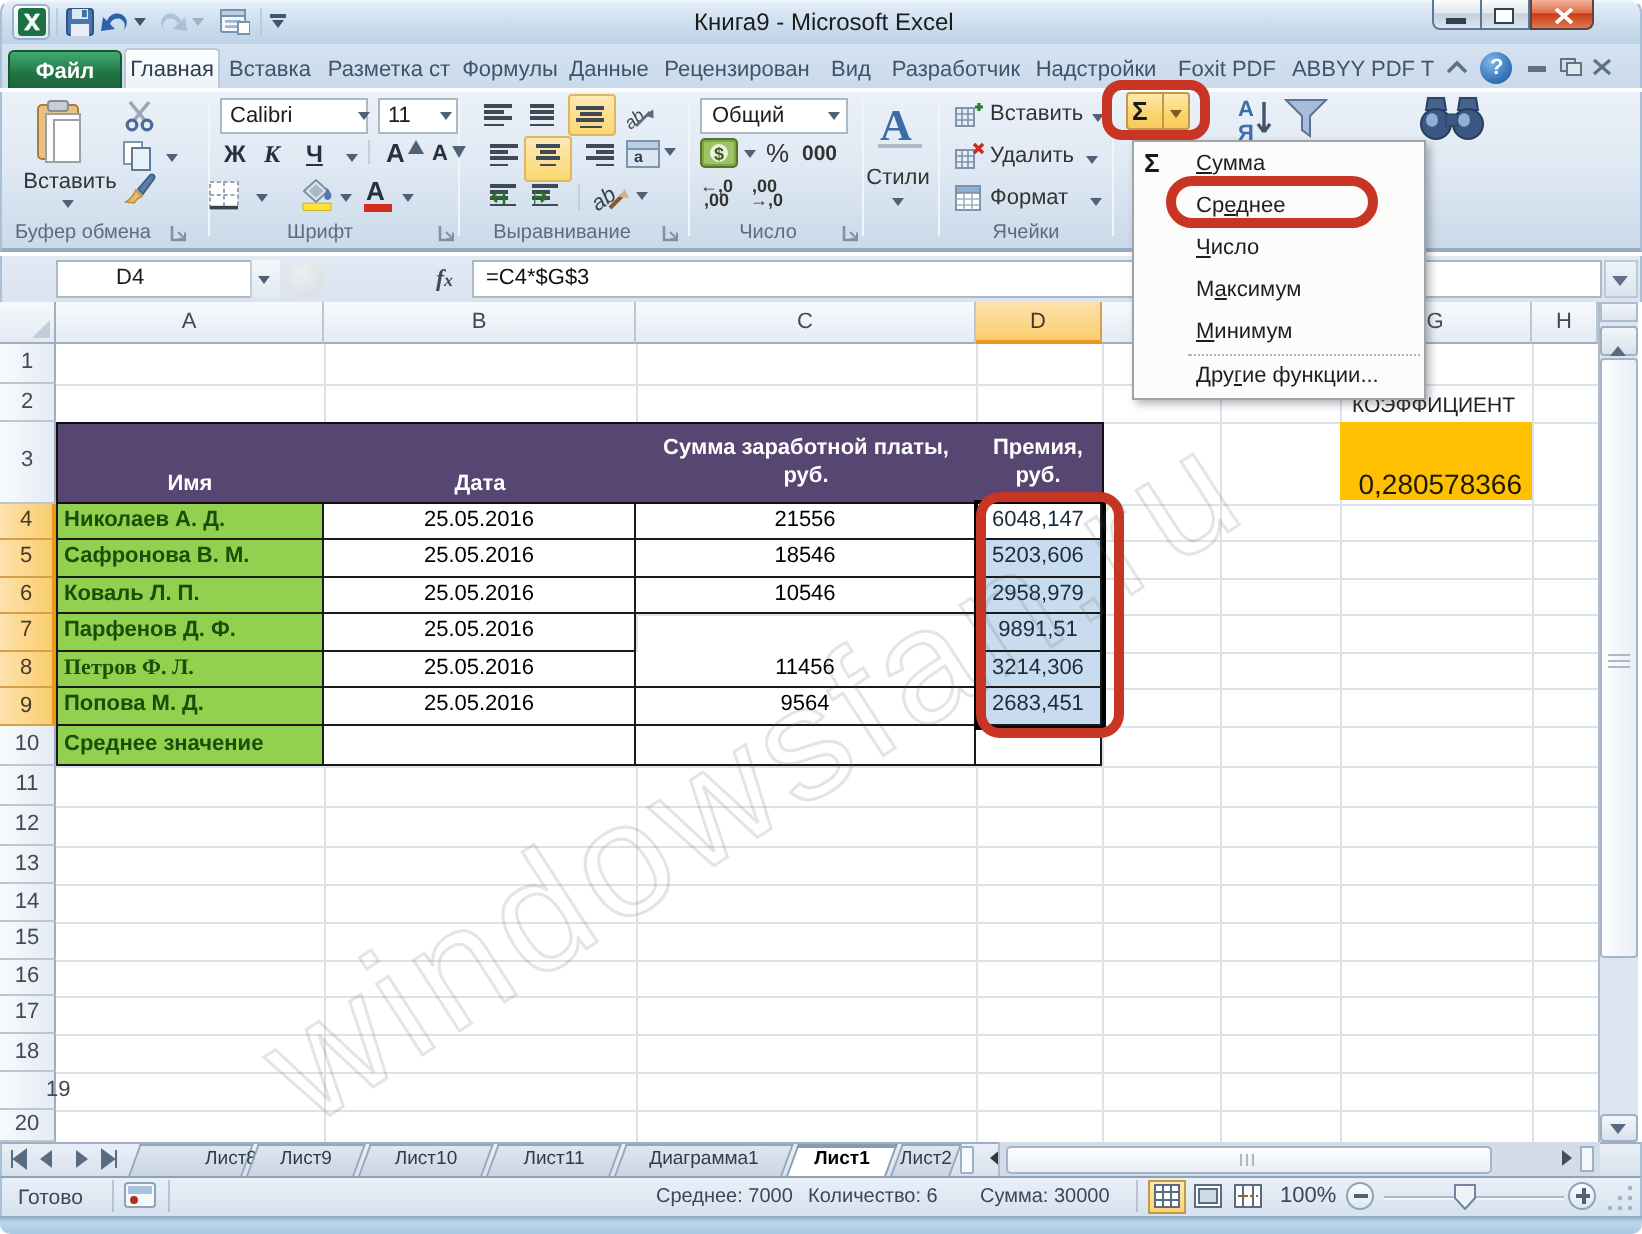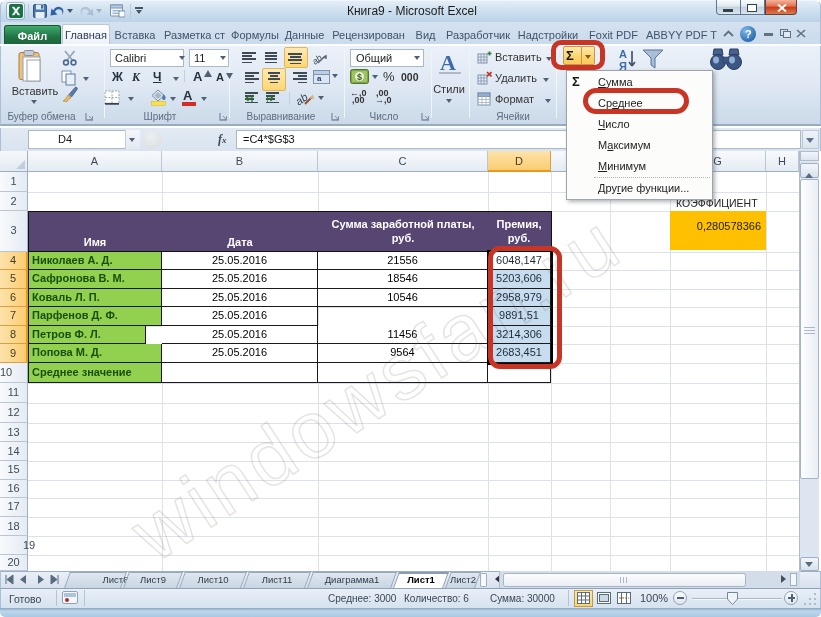--- a/index.html
+++ b/index.html
@@ -321,21 +321,21 @@
 <div class="abs" style="left:766px;top:151px;width:33px;height:21px;background:linear-gradient(#f8fafc,#e4ebf3);border-right:1px solid #bac6d4;border-bottom:1px solid #9eafc2;color:#3e4a58;font-size:11px;text-align:center;line-height:20px;">H</div>
 <div class="abs" style="left:0;top:172px;width:28px;height:20px;background:linear-gradient(90deg,#f8fafc,#e4ebf3);border-right:1px solid #9eafc2;border-bottom:1px solid #bac6d4;color:#3e4a58;font-size:11px;text-align:center;line-height:19px;">1</div>
 <div class="abs" style="left:0;top:192px;width:28px;height:19px;background:linear-gradient(90deg,#f8fafc,#e4ebf3);border-right:1px solid #9eafc2;border-bottom:1px solid #bac6d4;color:#3e4a58;font-size:11px;text-align:center;line-height:18px;">2</div>
 <div class="abs" style="left:0;top:211px;width:28px;height:40.5px;background:linear-gradient(90deg,#f8fafc,#e4ebf3);border-right:1px solid #9eafc2;border-bottom:1px solid #bac6d4;color:#3e4a58;font-size:11px;text-align:center;line-height:39.5px;">3</div>
 <div class="abs" style="left:0;top:251.5px;width:28px;height:18.5px;background:linear-gradient(90deg,#fde2ab,#fbcd70);border-right:2px solid #e9971e;border-bottom:1px solid #d7a045;color:#453a25;font-size:11px;text-align:center;line-height:17.5px;">4</div>
 <div class="abs" style="left:0;top:270px;width:28px;height:18.5px;background:linear-gradient(90deg,#fde2ab,#fbcd70);border-right:2px solid #e9971e;border-bottom:1px solid #d7a045;color:#453a25;font-size:11px;text-align:center;line-height:17.5px;">5</div>
 <div class="abs" style="left:0;top:288.5px;width:28px;height:18.5px;background:linear-gradient(90deg,#fde2ab,#fbcd70);border-right:2px solid #e9971e;border-bottom:1px solid #d7a045;color:#453a25;font-size:11px;text-align:center;line-height:17.5px;">6</div>
 <div class="abs" style="left:0;top:307px;width:28px;height:18.5px;background:linear-gradient(90deg,#fde2ab,#fbcd70);border-right:2px solid #e9971e;border-bottom:1px solid #d7a045;color:#453a25;font-size:11px;text-align:center;line-height:17.5px;">7</div>
 <div class="abs" style="left:0;top:325.5px;width:28px;height:18.5px;background:linear-gradient(90deg,#fde2ab,#fbcd70);border-right:2px solid #e9971e;border-bottom:1px solid #d7a045;color:#453a25;font-size:11px;text-align:center;line-height:17.5px;">8</div>
 <div class="abs" style="left:0;top:344px;width:28px;height:19px;background:linear-gradient(90deg,#fde2ab,#fbcd70);border-right:2px solid #e9971e;border-bottom:1px solid #d7a045;color:#453a25;font-size:11px;text-align:center;line-height:18px;">9</div>
-<div class="abs" style="left:0;top:363px;width:28px;height:20px;background:linear-gradient(90deg,#f8fafc,#e4ebf3);border-right:1px solid #9eafc2;border-bottom:1px solid #bac6d4;color:#3e4a58;font-size:11px;line-height:19px;">10</div>
+<div class="abs" style="left:0;top:363px;width:28px;height:20px;background:linear-gradient(90deg,#f8fafc,#e4ebf3);border-right:1px solid #9eafc2;border-bottom:1px solid #bac6d4;color:#3e4a58;font-size:11px;text-align:center;line-height:19px;">10</div>
 <div class="abs" style="left:0;top:383px;width:28px;height:20px;background:linear-gradient(90deg,#f8fafc,#e4ebf3);border-right:1px solid #9eafc2;border-bottom:1px solid #bac6d4;color:#3e4a58;font-size:11px;text-align:center;line-height:19px;">11</div>
 <div class="abs" style="left:0;top:403px;width:28px;height:20px;background:linear-gradient(90deg,#f8fafc,#e4ebf3);border-right:1px solid #9eafc2;border-bottom:1px solid #bac6d4;color:#3e4a58;font-size:11px;text-align:center;line-height:19px;">12</div>
 <div class="abs" style="left:0;top:423px;width:28px;height:19px;background:linear-gradient(90deg,#f8fafc,#e4ebf3);border-right:1px solid #9eafc2;border-bottom:1px solid #bac6d4;color:#3e4a58;font-size:11px;text-align:center;line-height:18px;">13</div>
 <div class="abs" style="left:0;top:442px;width:28px;height:19px;background:linear-gradient(90deg,#f8fafc,#e4ebf3);border-right:1px solid #9eafc2;border-bottom:1px solid #bac6d4;color:#3e4a58;font-size:11px;text-align:center;line-height:18px;">14</div>
 <div class="abs" style="left:0;top:461px;width:28px;height:18.5px;background:linear-gradient(90deg,#f8fafc,#e4ebf3);border-right:1px solid #9eafc2;border-bottom:1px solid #bac6d4;color:#3e4a58;font-size:11px;text-align:center;line-height:17.5px;">15</div>
 <div class="abs" style="left:0;top:479.5px;width:28px;height:18.5px;background:linear-gradient(90deg,#f8fafc,#e4ebf3);border-right:1px solid #9eafc2;border-bottom:1px solid #bac6d4;color:#3e4a58;font-size:11px;text-align:center;line-height:17.5px;">16</div>
 <div class="abs" style="left:0;top:498px;width:28px;height:18.5px;background:linear-gradient(90deg,#f8fafc,#e4ebf3);border-right:1px solid #9eafc2;border-bottom:1px solid #bac6d4;color:#3e4a58;font-size:11px;text-align:center;line-height:17.5px;">17</div>
 <div class="abs" style="left:0;top:516.5px;width:28px;height:19.0px;background:linear-gradient(90deg,#f8fafc,#e4ebf3);border-right:1px solid #9eafc2;border-bottom:1px solid #bac6d4;color:#3e4a58;font-size:11px;text-align:center;line-height:18.0px;">18</div>
 <div class="abs" style="left:0;top:535.5px;width:28px;height:19.0px;background:linear-gradient(90deg,#f8fafc,#e4ebf3);border-right:1px solid #9eafc2;border-bottom:1px solid #bac6d4;color:#3e4a58;font-size:11px;text-align:center;line-height:18.0px;padding-left:23px;">19</div>
 <div class="abs" style="left:0;top:554.5px;width:28px;height:16.5px;background:linear-gradient(90deg,#f8fafc,#e4ebf3);border-right:1px solid #9eafc2;border-bottom:1px solid #bac6d4;color:#3e4a58;font-size:11px;text-align:center;line-height:15.5px;">20</div>
@@ -381,36 +381,36 @@
 <div class="abs" style="left:162px;top:270px;width:156px;height:18.5px;background:#fff;border:1px solid #1a1a1a;border-top:none;border-left:none;color:#000;font-size:11px;line-height:16.5px;text-align:center;">25.05.2016</div>
 <div class="abs" style="left:318px;top:270px;width:170px;height:18.5px;background:#fff;border:1px solid #1a1a1a;border-top:none;border-left:none;color:#000;font-size:11px;line-height:16.5px;text-align:center;">18546</div>
 <div class="abs" style="left:488px;top:270px;width:63px;height:18.5px;background:#c7dcef;border:1px solid #1a1a1a;border-top:none;border-left:none;color:#1c2b3b;font-size:11px;line-height:16.5px;text-align:center;">5203,606</div>
 <div class="abs" style="left:28px;top:288.5px;width:134px;height:18.5px;background:#92d050;border:1px solid #1a1a1a;border-top:none;color:#174f08;font-weight:bold;font-size:11px;line-height:16.5px;padding-left:3px;">Коваль Л. П.</div>
 <div class="abs" style="left:162px;top:288.5px;width:156px;height:18.5px;background:#fff;border:1px solid #1a1a1a;border-top:none;border-left:none;color:#000;font-size:11px;line-height:16.5px;text-align:center;">25.05.2016</div>
 <div class="abs" style="left:318px;top:288.5px;width:170px;height:18.5px;background:#fff;border:1px solid #1a1a1a;border-top:none;border-left:none;color:#000;font-size:11px;line-height:16.5px;text-align:center;">10546</div>
 <div class="abs" style="left:488px;top:288.5px;width:63px;height:18.5px;background:#c7dcef;border:1px solid #1a1a1a;border-top:none;border-left:none;color:#1c2b3b;font-size:11px;line-height:16.5px;text-align:center;">2958,979</div>
 <div class="abs" style="left:28px;top:307px;width:134px;height:18.5px;background:#92d050;border:1px solid #1a1a1a;border-top:none;color:#174f08;font-weight:bold;font-size:11px;line-height:16.5px;padding-left:3px;">Парфенов Д. Ф.</div>
 <div class="abs" style="left:162px;top:307px;width:156px;height:18.5px;background:#fff;border:1px solid #1a1a1a;border-top:none;border-left:none;color:#000;font-size:11px;line-height:16.5px;text-align:center;">25.05.2016</div>
 <div class="abs" style="left:488px;top:307px;width:63px;height:18.5px;background:#c7dcef;border:1px solid #1a1a1a;border-top:none;border-left:none;color:#1c2b3b;font-size:11px;line-height:16.5px;text-align:center;">9891,51</div>
-<div class="abs" style="left:28px;top:325.5px;width:118px;height:18.5px;background:#92d050;border:1px solid #1a1a1a;border-top:none;color:#174f08;font-weight:bold;font-size:11px;line-height:16.5px;padding-left:3px;">Петров Ф. Л.</div>
+<div class="abs" style="left:28px;top:325.5px;width:134px;height:18.5px;background:#92d050;border:1px solid #1a1a1a;border-top:none;color:#174f08;font-weight:bold;font-size:11px;line-height:16.5px;padding-left:3px;font-family:Liberation Serif, serif;">Петров Ф. Л.</div>
 <div class="abs" style="left:162px;top:325.5px;width:156px;height:18.5px;background:#fff;border:1px solid #1a1a1a;border-top:none;border-left:none;color:#000;font-size:11px;line-height:16.5px;text-align:center;">25.05.2016</div>
 <div class="abs" style="left:318px;top:325.5px;width:170px;height:18.5px;background:#fff;border:1px solid #1a1a1a;border-top:none;border-left:none;color:#000;font-size:11px;line-height:16.5px;text-align:center;">11456</div>
 <div class="abs" style="left:488px;top:325.5px;width:63px;height:18.5px;background:#c7dcef;border:1px solid #1a1a1a;border-top:none;border-left:none;color:#1c2b3b;font-size:11px;line-height:16.5px;text-align:center;">3214,306</div>
 <div class="abs" style="left:28px;top:344px;width:134px;height:19px;background:#92d050;border:1px solid #1a1a1a;border-top:none;color:#174f08;font-weight:bold;font-size:11px;line-height:17px;padding-left:3px;">Попова М. Д.</div>
 <div class="abs" style="left:162px;top:344px;width:156px;height:19px;background:#fff;border:1px solid #1a1a1a;border-top:none;border-left:none;color:#000;font-size:11px;line-height:17px;text-align:center;">25.05.2016</div>
 <div class="abs" style="left:318px;top:344px;width:170px;height:19px;background:#fff;border:1px solid #1a1a1a;border-top:none;border-left:none;color:#000;font-size:11px;line-height:17px;text-align:center;">9564</div>
 <div class="abs" style="left:488px;top:344px;width:63px;height:19px;background:#c7dcef;border:1px solid #1a1a1a;border-top:none;border-left:none;color:#1c2b3b;font-size:11px;line-height:17px;text-align:center;">2683,451</div>
 <div class="abs" style="left:28px;top:363px;width:134px;height:20px;background:#92d050;border:1px solid #1a1a1a;border-top:none;color:#174f08;font-weight:bold;font-size:11px;line-height:18px;padding-left:3px;">Среднее значение</div>
 <div class="abs" style="left:162px;top:363px;width:156px;height:20px;background:#fff;border:1px solid #1a1a1a;border-top:none;border-left:none;"></div>
 <div class="abs" style="left:318px;top:363px;width:170px;height:20px;background:#fff;border:1px solid #1a1a1a;border-top:none;border-left:none;"></div>
 <div class="abs" style="left:488px;top:363px;width:63px;height:20px;background:#fff;border:1px solid #1a1a1a;border-top:none;border-left:none;"></div>
 <div class="abs" style="left:486.5px;top:250px;width:66px;height:114.5px;border:2px solid #000;background:transparent;"></div>
 <div class="tt" style="left:676px;top:197px;font-size:10.5px;color:#222;">КОЭФФИЦИЕНТ</div>
 <div class="abs" style="left:670px;top:211px;width:96px;height:39px;background:#fec000;"></div>
-<div class="tt" style="left:761px;top:220px;font-size:11px;color:#1a1a00;transform:translateX(-100%);">0,280578366</div>
+<div class="tt" style="left:761px;top:234px;font-size:14px;color:#1a1a00;transform:translateX(-100%);">0,280578366</div>
 
 <div class="abs" style="left:799px;top:151px;width:20px;height:420px;background:#dde6f0;border-left:1px solid #aebccb;"></div>
 <div class="abs" style="left:800px;top:151px;width:19px;height:10px;background:linear-gradient(#f2f6fa,#dbe4ee);border:1px solid #aebccb;"></div>
 <div class="abs" style="left:800px;top:163px;width:19px;height:15px;background:linear-gradient(#f2f6fa,#d8e2ed);border:1px solid #9fb0c3;border-radius:2px;"></div>
 <div class="abs" style="left:805px;top:169px;width:0;height:0;border:4px solid transparent;border-bottom:5px solid #5a6b80;"></div>
 <div class="abs" style="left:800px;top:179px;width:19px;height:300px;background:linear-gradient(90deg,#fdfefe,#e8eef5);border:1px solid #a5b4c6;border-radius:2px;"></div>
 <div class="abs" style="left:804px;top:327px;width:11px;height:1px;background:#aab8c8;box-shadow:0 3px 0 #aab8c8, 0 6px 0 #aab8c8;"></div>
 <div class="abs" style="left:800px;top:557px;width:19px;height:14px;background:linear-gradient(#f2f6fa,#d8e2ed);border:1px solid #9fb0c3;border-radius:2px;"></div>
 <div class="abs" style="left:805px;top:562px;width:0;height:0;border:4px solid transparent;border-top:5px solid #5a6b80;"></div>
 
@@ -466,21 +466,21 @@
 
 <div class="abs" style="left:0;top:588px;width:821px;height:20px;background:linear-gradient(#e9eff7,#d6e2ef);border-top:1px solid #8fa2b6;border-left:1px solid #a8c0d8;border-right:1px solid #a8c0d8;"></div>
 <div class="tt" style="left:9px;top:593px;font-size:10.5px;color:#3c4654;">Готово</div>
 <div class="abs" style="left:56px;top:590px;width:1px;height:16px;background:#b6c3d2;"></div>
 <svg class="abs" style="left:62px;top:591px;" width="16" height="13" viewBox="0 0 16 13">
       <rect x="0.5" y="0.5" width="15" height="12" rx="1.5" fill="#f4f8fb" stroke="#8fa2b6"></rect>
       <rect x="2" y="2" width="12" height="4" fill="#aac4de"></rect>
       <circle cx="5" cy="9" r="2" fill="#b03020"></circle>
     </svg>
 <div class="abs" style="left:84px;top:590px;width:1px;height:16px;background:#b6c3d2;"></div>
-<div class="tt" style="left:328px;top:593px;font-size:10px;color:#3c4654;">Среднее: 3000</div>
+<div class="tt" style="left:328px;top:593px;font-size:10px;color:#3c4654;">Среднее: 7000</div>
 <div class="tt" style="left:404px;top:593px;font-size:10px;color:#3c4654;">Количество: 6</div>
 <div class="tt" style="left:490px;top:593px;font-size:10px;color:#3c4654;">Сумма: 30000</div>
 <div class="abs" style="left:568px;top:590px;width:1px;height:16px;background:#b6c3d2;"></div>
 <div class="abs" style="left:574px;top:589.5px;width:19px;height:17px;background:linear-gradient(#fde9ad,#fbd46d);border:1px solid #c2994a;"></div>
 <svg class="abs" style="left:577px;top:592px;" width="13" height="12" viewBox="0 0 13 12">
       <rect x="0.5" y="0.5" width="12" height="11" fill="#fff" stroke="#5a6b80"></rect>
       <path d="M0.5 4 L12.5 4 M0.5 8 L12.5 8 M4.5 0.5 L4.5 11.5 M8.5 0.5 L8.5 11.5" stroke="#5a6b80" stroke-width="1"></path>
     </svg>
 <svg class="abs" style="left:597px;top:592px;" width="14" height="12" viewBox="0 0 14 12">
       <rect x="0.5" y="0.5" width="13" height="11" fill="#fff" stroke="#5a6b80"></rect>

